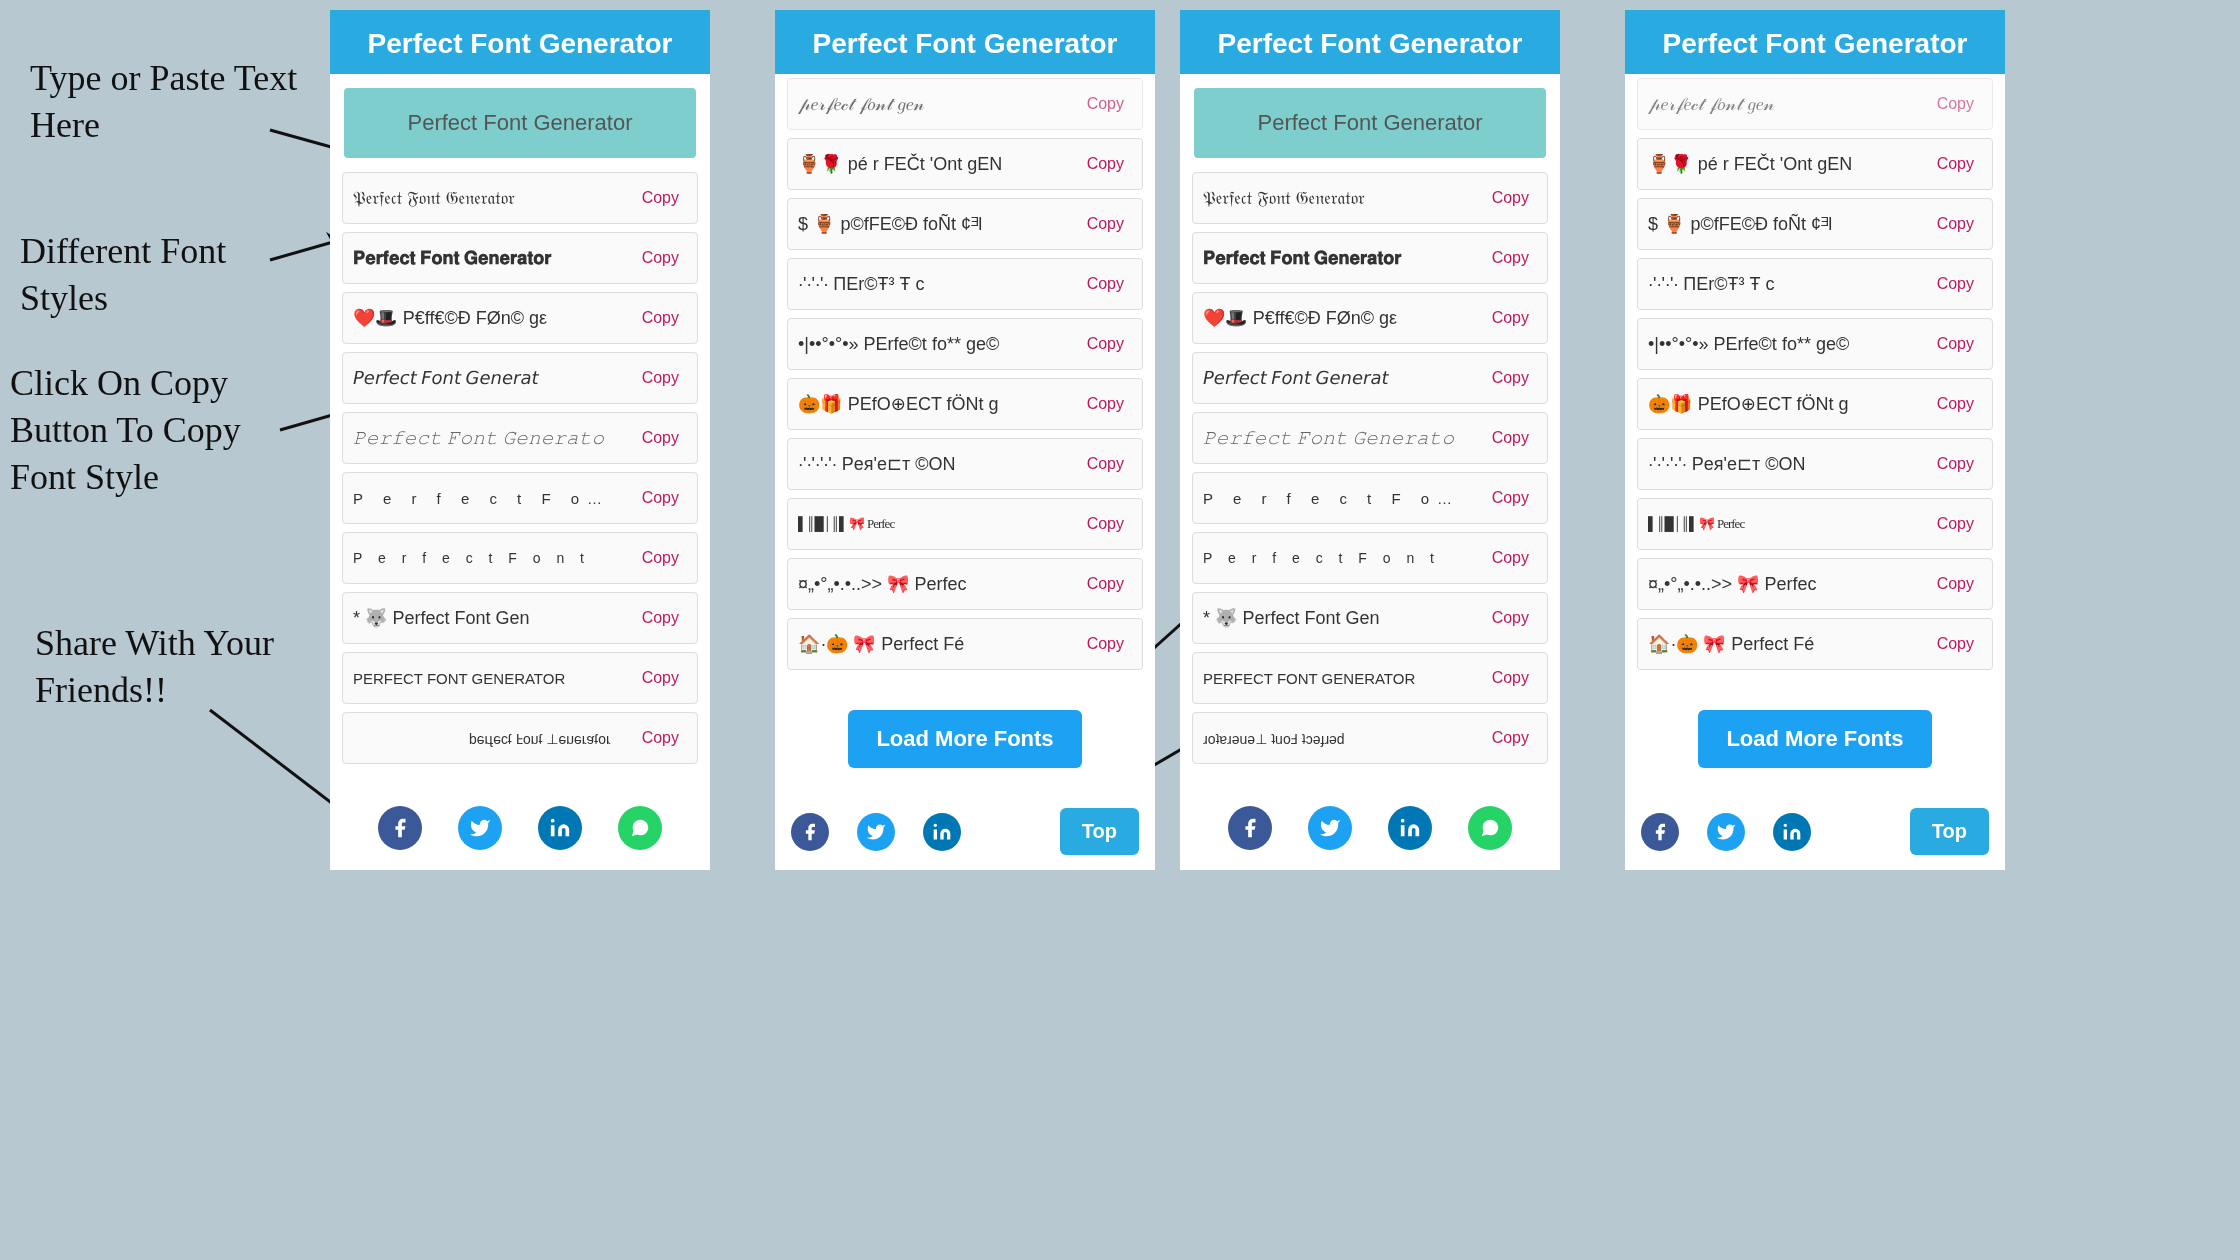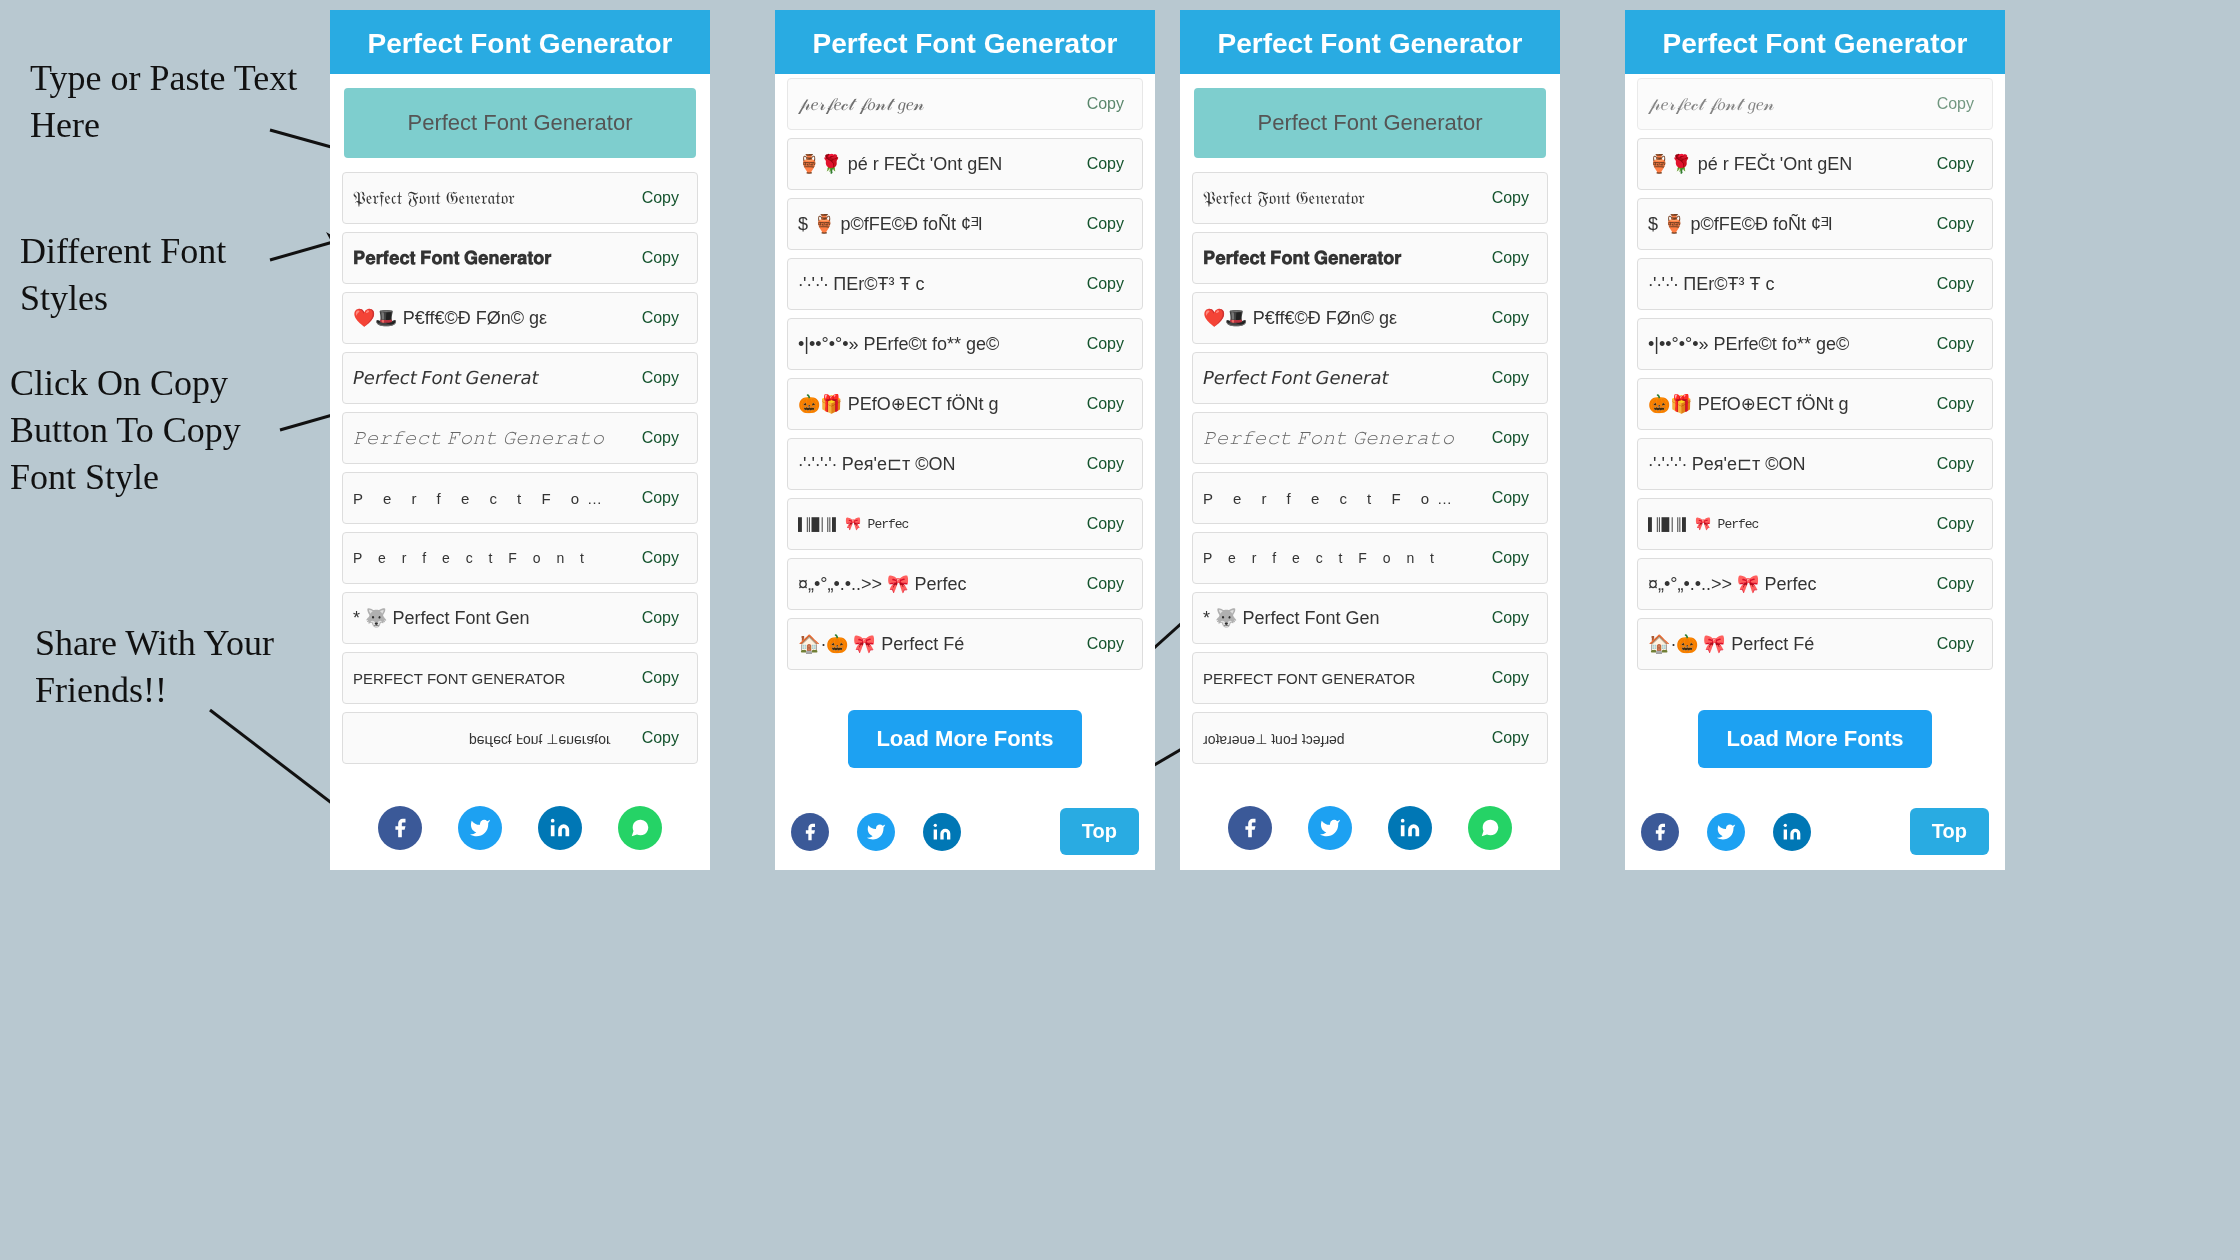--- a/index.html
+++ b/index.html
@@ -87,21 +87,21 @@
       font-size: 18px;
       color: #333;
       overflow: hidden;
       white-space: nowrap;
       text-overflow: ellipsis;
     }
 
     .copy-btn {
       background: transparent;
       border: none;
-      color: #14532d;
+      color: #be185d;
       font-size: 16px;
       cursor: pointer;
       padding: 4px 8px;
       white-space: nowrap;
     }
 
     .load-more-btn {
       background: #1da1f2;
       color: #fff;
       border: none;
@@ -152,21 +152,21 @@
     .whatsapp-icon { background: #25d366; color: #fff; }
 
     
     .panel-left { left: 330px; top: 10px; width: 380px; }
     .panel-right { left: 775px; top: 10px; width: 380px; }
 
     
     .fraktur { font-family: Liberation Serif, serif; font-weight: bold; }
     .italic-serif { font-style: italic; font-family: Georgia, serif; }
     .spaced { letter-spacing: 8px; font-size: 15px; }
-    .barcode-like { font-family: Liberation Mono, monospace; letter-spacing: -1px; font-size: 13px; }
+    .barcode-like { font-family: Liberation Serif, serif; letter-spacing: -1px; font-size: 13px; }
   </style>
 </head>
 <body>
 
 <div class="annotation" style="left:30px; top:55px; width:290px;">Type or Paste Text
 Here</div>
 
 <div class="annotation" style="left:20px; top:228px; width:290px;">Different Font
 Styles</div>
 

